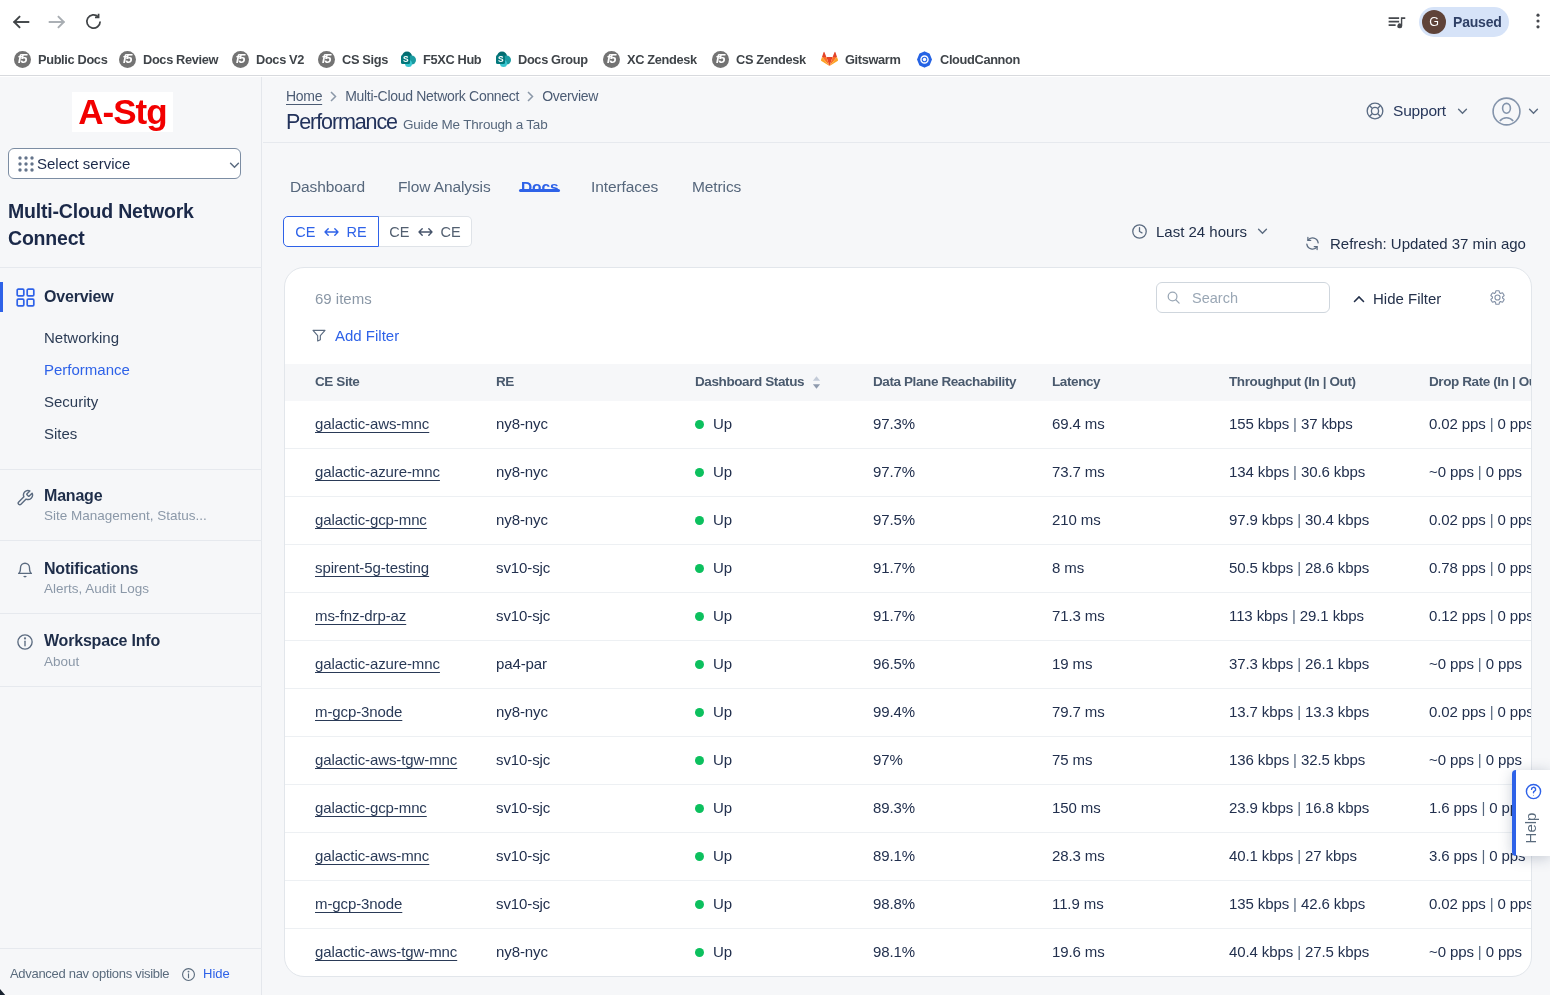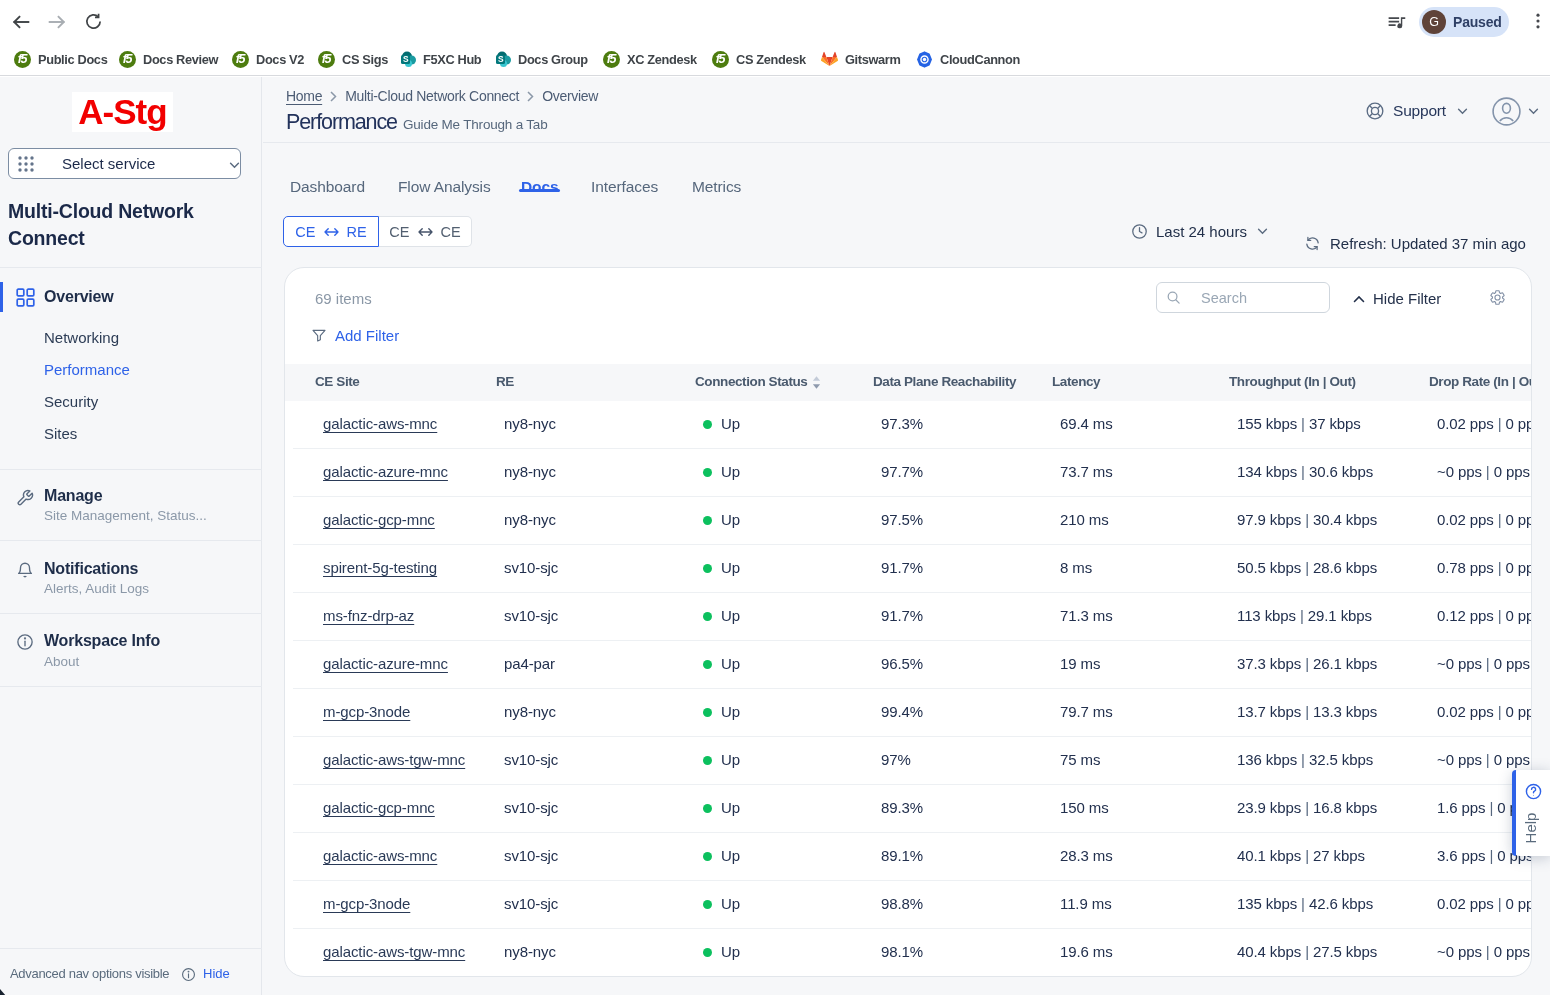--- a/index.html
+++ b/index.html
@@ -4,38 +4,38 @@
 <style>
   * { margin:0; padding:0; box-sizing:border-box; }
   html,body { width:1550px; height:995px; overflow:hidden; font-family:"Liberation Sans", sans-serif; background:#fff; }
   .abs { position:absolute; }
   svg { display:block; }
 
   
   #toolbar { position:absolute; left:0; top:0; width:1550px; height:44px; background:#ffffff; }
   #bookmarks { position:absolute; left:0; top:44px; width:1550px; height:32px; background:#ffffff; border-bottom:1px solid #d8dade; }
   .bm { position:absolute; top:0; height:30px; display:flex; align-items:center; gap:7px; color:#3f4449; font-size:12.8px; font-weight:bold; letter-spacing:-0.35px;}
-  .f5ball { width:17px; height:17px; border-radius:50%; background:#4d7c0f; color:#fff; font-size:12.5px; font-weight:bold; font-style:italic; display:flex; align-items:center; justify-content:center; letter-spacing:-1.2px; padding-right:1px;}
+  .f5ball { width:17px; height:17px; border-radius:50%; background:#737373; color:#fff; font-size:12.5px; font-weight:bold; font-style:italic; display:flex; align-items:center; justify-content:center; letter-spacing:-1.2px; padding-right:1px;}
   .spicon { width:16px; height:16px; position:relative; }
   #urlpill { position:absolute; left:121px; top:6px; width:1248px; height:32px; border:2px solid #1a73e8; border-radius:17px; background:#fff; display:flex; align-items:center; }
   #urltext { font-size:15.2px; color:#202124; margin-left:8px; letter-spacing:-0.1px; white-space:nowrap; }
   #pausedchip { position:absolute; left:1419px; top:7px; width:90px; height:30px; background:#d6e3f8; border-radius:15px; display:flex; align-items:center; }
   #pausedchip .gav { width:24px; height:24px; border-radius:50%; background:#5f4339; color:#fff; font-size:12.5px; display:flex; align-items:center; justify-content:center; margin-left:3px; }
   #pausedchip .ptxt { font-size:14px; color:#2f4066; margin-left:7px; font-weight:bold; letter-spacing:-0.2px;}
 
   
   #app { position:absolute; left:0; top:77px; width:1550px; height:918px; background:#f6f7f9; }
   #sidebar { position:absolute; left:0; top:0; width:262px; height:918px; background:#f6f7f9; border-right:1px solid #e4e7ec; }
   #main { position:absolute; left:263px; top:0; width:1287px; height:918px; background:#f6f7f9; }
 
   
   #logo { position:absolute; left:72px; top:15px; width:101px; height:40px; background:#fff; display:flex; align-items:center; justify-content:center; }
   #logo span { color:#f20000; font-weight:bold; font-size:35px; letter-spacing:-1px; }
   #selsvc { position:absolute; left:8px; top:71px; width:233px; height:31px; background:#fff; border:1px solid #7c8da3; border-radius:6px; display:flex; align-items:center; }
-  #selsvc .txt { color:#1b2949; font-size:15px; margin-left:27px; }
+  #selsvc .txt { color:#1b2949; font-size:15px; margin-left:2px; }
   #wstitle { position:absolute; left:8px; top:121px; width:220px; color:#1b2949; font-size:19.5px; font-weight:bold; line-height:27px; letter-spacing:-0.2px;}
   .sdiv { position:absolute; left:0; width:262px; border-top:1px solid #e6e9ee; }
   .navicon { position:absolute; left:16px; }
   .navtitle { position:absolute; left:44px; color:#1e2d49; font-size:16px; font-weight:bold; letter-spacing:-0.2px;}
   .navsub { position:absolute; left:44px; color:#2c3c55; font-size:15px; }
   .navnote { position:absolute; left:44px; color:#8b98a8; font-size:13.5px; }
   #activebar { position:absolute; left:0; top:205px; width:3px; height:30px; background:#2e62e8; }
   #sbfooter { position:absolute; left:0; top:871px; width:262px; height:47px; border-top:1px solid #e6e9ee; }
   #sbfooter .t { position:absolute; left:10px; top:17px; font-size:13px; color:#5a6b7d; letter-spacing:-0.3px; }
   #sbfooter .h { position:absolute; left:203px; top:17px; font-size:13px; color:#2e62e8; }
@@ -57,27 +57,27 @@
   .segbtn { position:absolute; top:139px; height:31px; background:#fff; display:flex; align-items:center; justify-content:center; font-size:14.5px; }
   #seg1 { left:20px; width:96px; border:1px solid #2e62e8; border-radius:5px 0 0 5px; color:#2e62e8; z-index:2;text-align:center;}
   #seg2 { left:116px; width:93px; border:1px solid #dfe3e8; border-left:none; border-radius:0 5px 5px 0; color:#525f70; }
   #timesel { position:absolute; left:868px; top:146px; display:flex; align-items:center; gap:8px; color:#22304a; font-size:15px; }
   #refresh { position:absolute; left:1041px; top:146px; display:flex; align-items:center; gap:9px; color:#22304a; font-size:15px;margin-top:12px; }
 
   
   #card { position:absolute; left:21px; top:190px; width:1248px; height:710px; background:#fff; border:1px solid #e2e6eb; border-radius:20px; overflow:hidden; }
   #items { position:absolute; left:30px; top:22px; font-size:15px; color:#8a97a6; }
   #searchbox { position:absolute; left:871px; top:14px; width:174px; height:31px; border:1px solid #cfd6dd; border-radius:6px; display:flex; align-items:center; }
-  #searchbox .ph { color:#9aa7b5; font-size:14.5px; margin-left:20px; }
+  #searchbox .ph { color:#9aa7b5; font-size:14.5px; margin-left:11px; }
   #hidefilter { position:absolute; left:1068px; top:22px; display:flex; align-items:center; gap:8px; color:#23304a; font-size:15px; }
   #gear { position:absolute; left:1204px; top:21px; }
   #addfilter { position:absolute; left:26px; top:59px; display:flex; align-items:center; gap:8px; color:#2e62e8; font-size:15px; }
   #thead { position:absolute; left:0; top:96px; width:1248px; height:37px; background:#f6f7f9; }
   .th { position:absolute; top:10px; font-size:13.5px; font-weight:bold; color:#4a5a6e; white-space:nowrap; letter-spacing:-0.4px;}
-  #tbody { position:absolute; left:8px; top:133px; width:1248px; }
+  #tbody { position:absolute; left:0; top:133px; width:1248px; }
   .row { position:relative; width:1248px; height:48px; border-bottom:1px solid #edf0f3; }
   .c { position:absolute; top:14px; font-size:15px; color:#22304e; white-space:nowrap; letter-spacing:-0.1px;}
   .c a { color:#2a3a57; text-decoration:underline; text-underline-offset:3px; }
   .dot { display:inline-block; width:9px; height:9px; border-radius:50%; background:#0cc05e; margin-right:9px; }
   .sep { color:#56677f; padding:0 4px; }
   .c1{left:30px}.c2{left:211px}.c3{left:410px}.c4{left:588px}.c5{left:767px}.c6{left:944px}.c7{left:1144px}
 
   
   #help { position:absolute; left:1512px; top:770px; width:38px; height:86px; background:#fff; border-radius:8px 0 0 8px; box-shadow:0 2px 14px rgba(40,60,90,0.25); }
   #help .bar { position:absolute; left:0; top:0; width:4px; height:86px; background:#2e62e8; border-radius:8px 0 0 8px; }
@@ -303,21 +303,21 @@
         </svg>
       <div id="addfilter">
         <svg width="16" height="16" viewBox="0 0 24 24" fill="none" stroke="#5b6b80" stroke-width="1.7" stroke-linejoin="round">
             <path d="M3 5h18l-7 8v6l-4 2v-8z" transform="translate(0,-1.5)"></path>
           </svg>
         <span>Add Filter</span>
       </div>
       <div id="thead">
         <div class="th" style="left:30px">CE Site</div>
         <div class="th" style="left:211px">RE</div>
-        <div class="th" style="left:410px">Connection Status</div>
+        <div class="th" style="left:410px">Dashboard Status</div>
         <svg class="abs" style="left:527px;top:11px" width="9" height="15" viewBox="0 0 10 16">
             <path d="M5 1l4 5H1z" fill="#c3cbd8"></path>
             <path d="M5 15l4-5H1z" fill="#8e9aad"></path>
           </svg>
         <div class="th" style="left:588px">Data Plane Reachability</div>
         <div class="th" style="left:767px">Latency</div>
         <div class="th" style="left:944px">Throughput (In | Out)</div>
         <div class="th" style="left:1144px">Drop Rate (In | Out)</div>
       </div>
       <div id="tbody">

